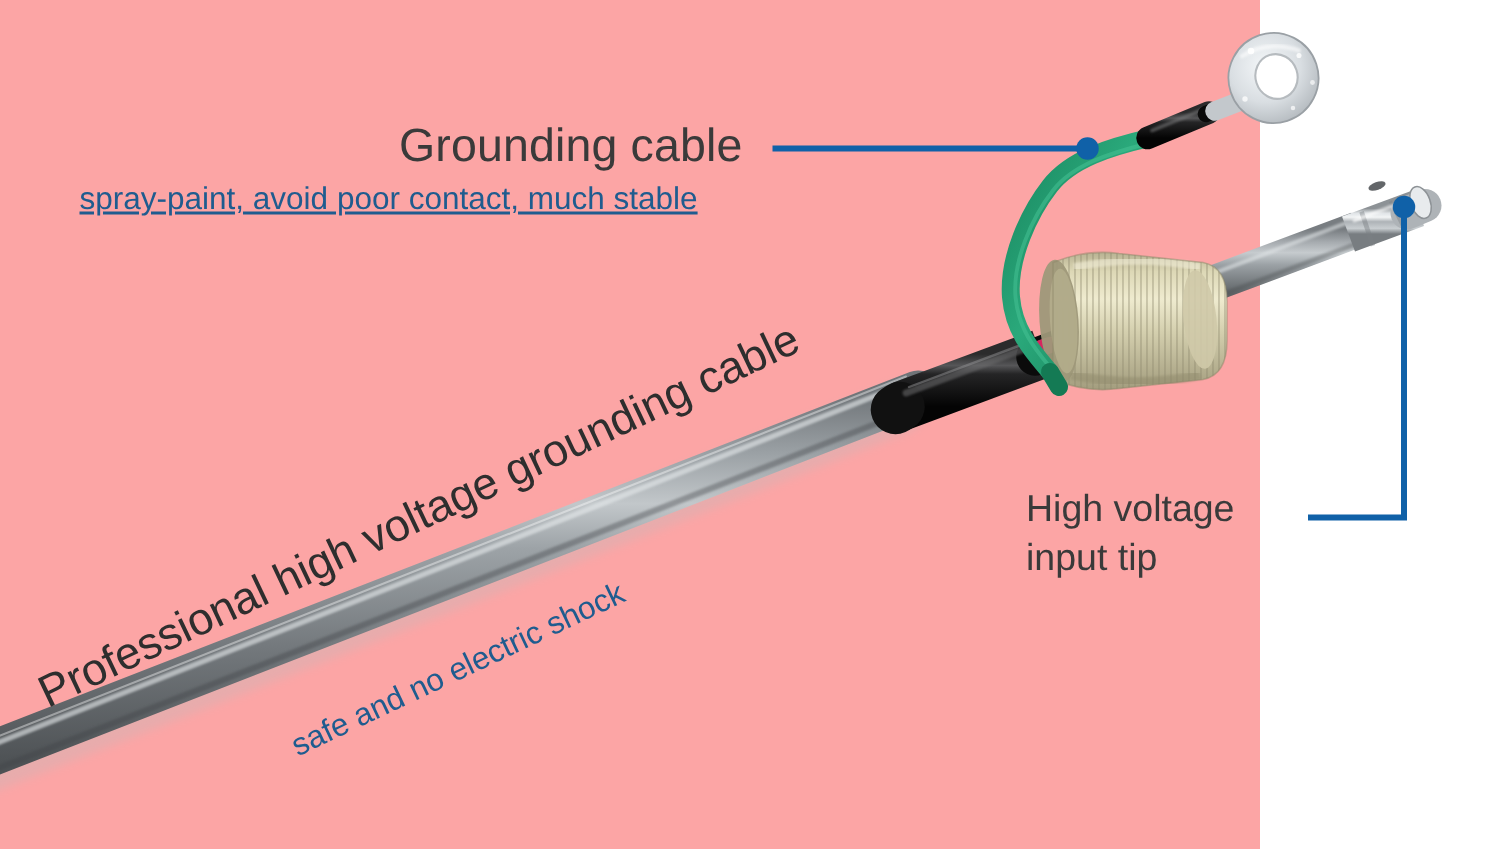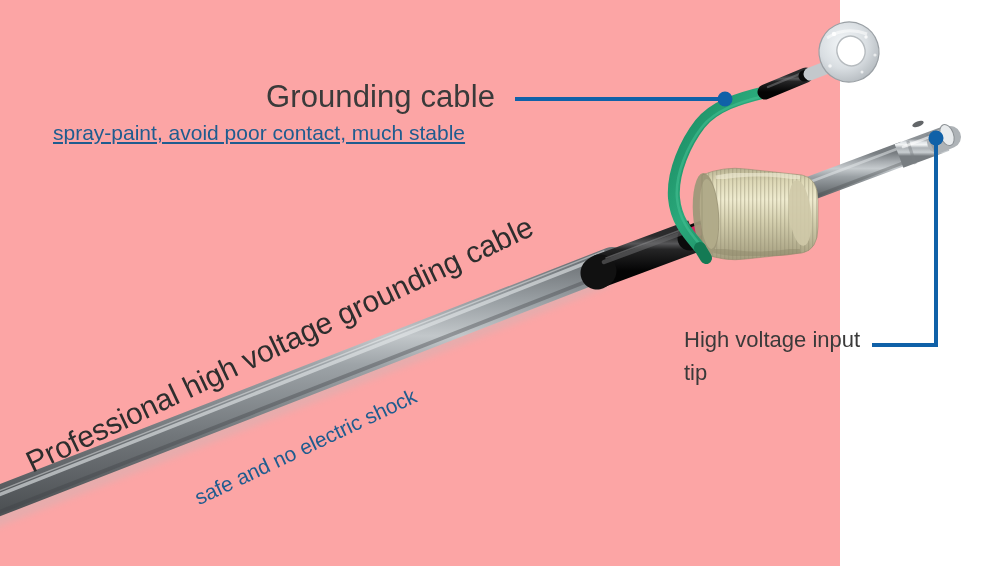--- a/index.html
+++ b/index.html
@@ -26,21 +26,21 @@
   }
   .sub-main{
     left:53px;top:121px;
     font-size:21px;
     color:#1f5c8f;
     font-weight:400;
     text-decoration:underline;
   }
   .title-tip{
     left:684px;top:323px;
-    font-size:22px;
+    font-size:25px;
     color:#3a3a3a;
     line-height:33px;
     white-space:normal;
     width:200px;
   }
 
   
   .diag-wrap{position:absolute;left:0;top:0;width:1000px;height:566px;pointer-events:none;}
   .diag{
     position:absolute;

